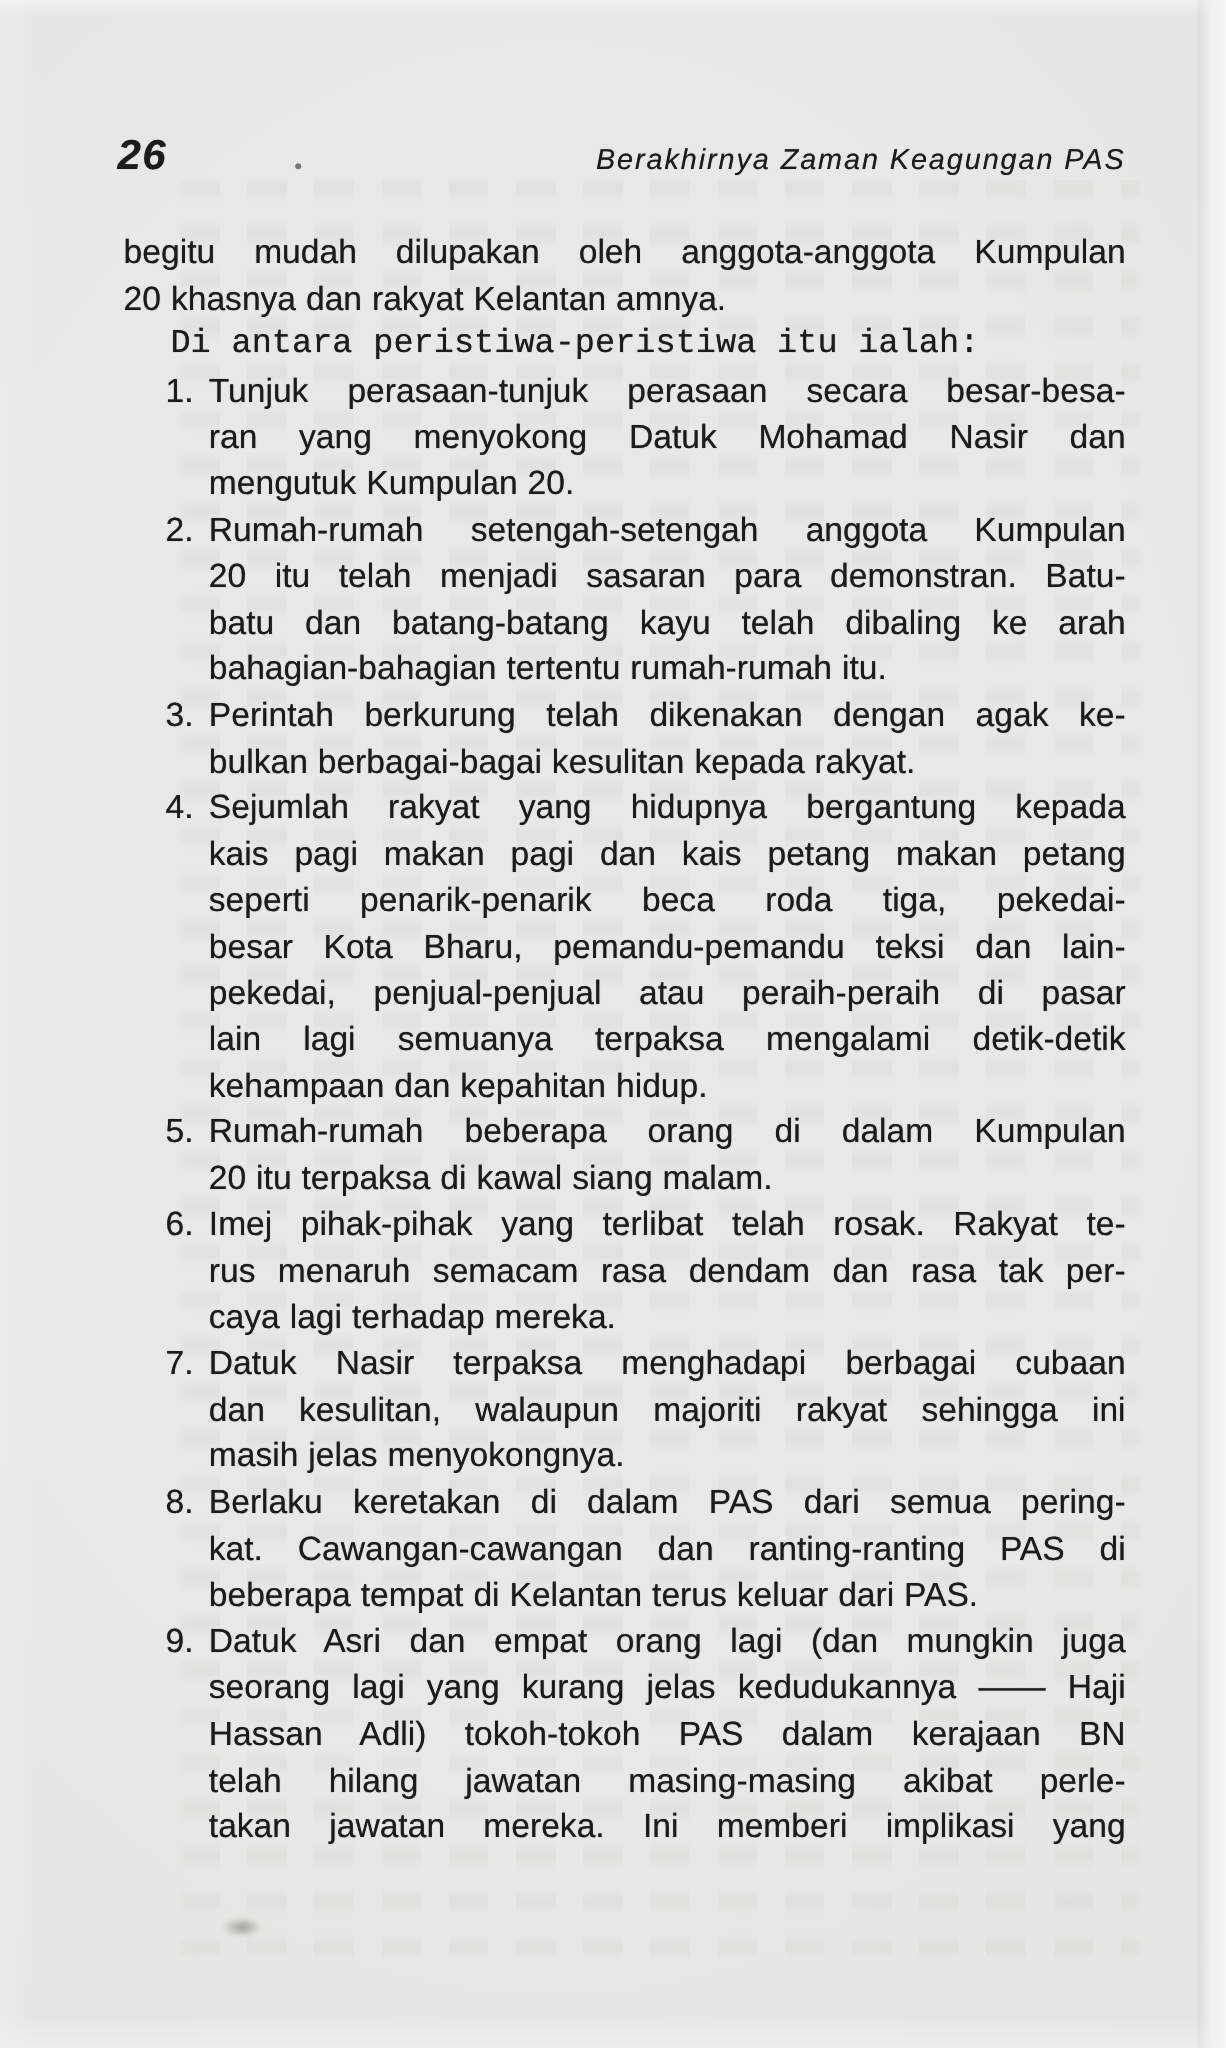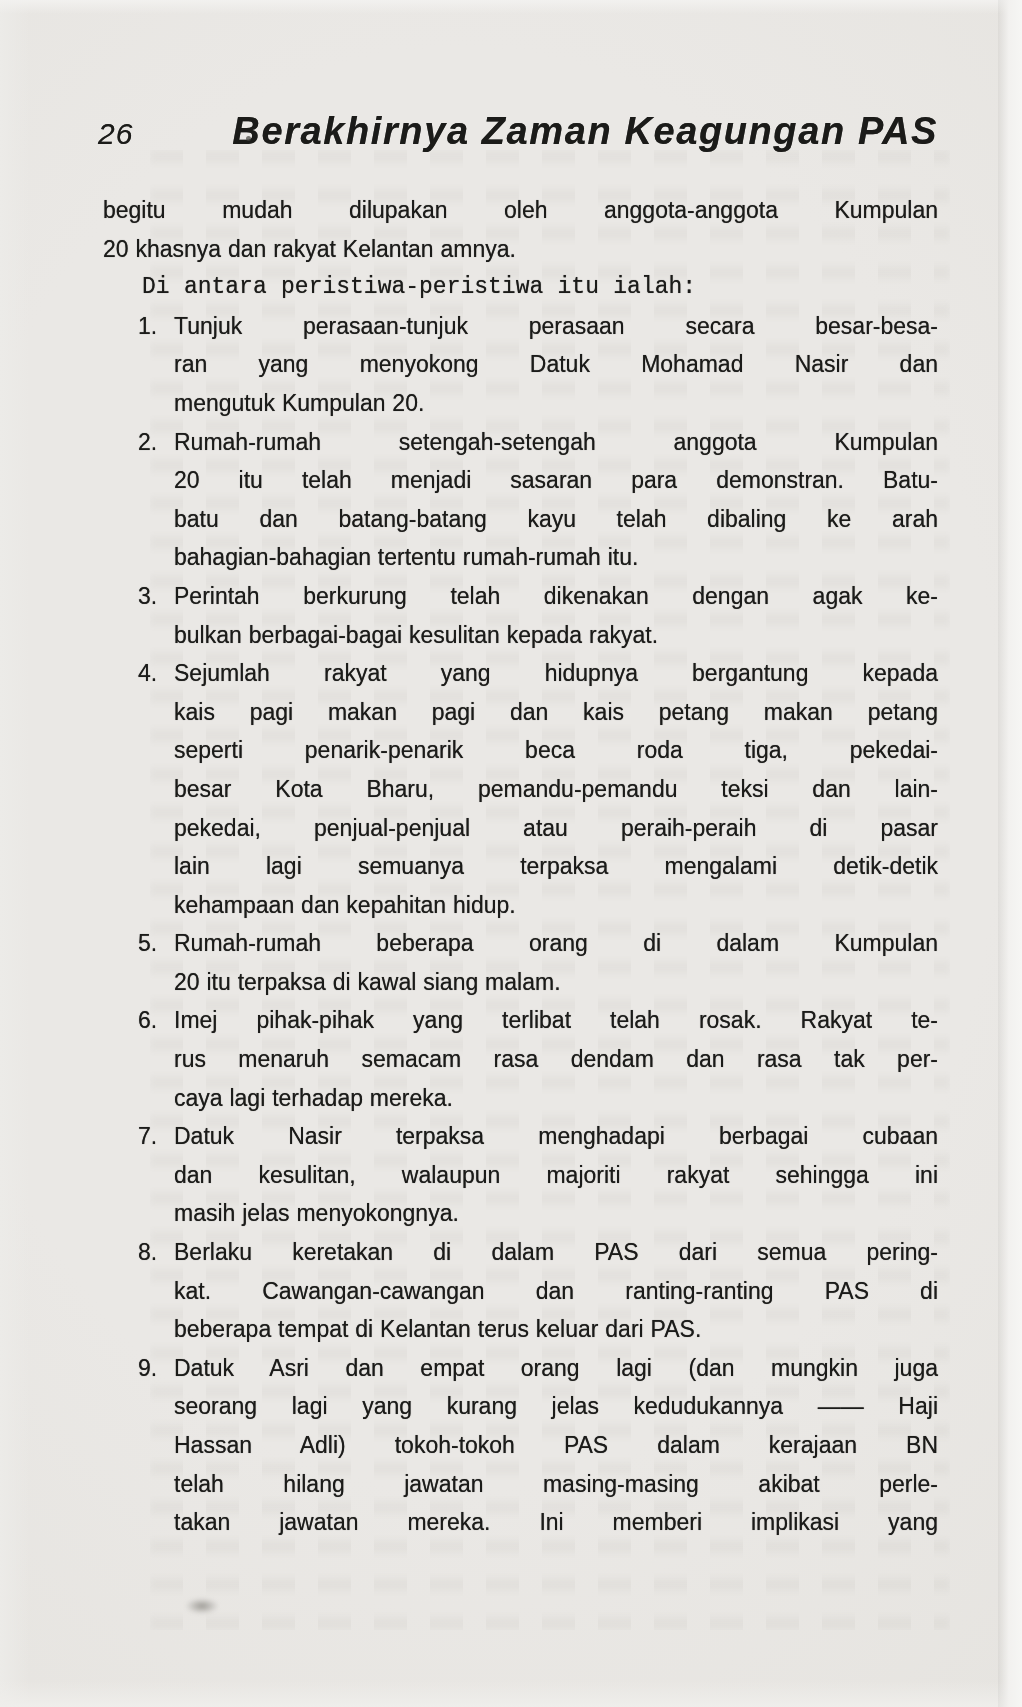--- a/index.html
+++ b/index.html
@@ -48,38 +48,38 @@
     position: absolute;
     left: 98px;
     right: 84px;
     top: 110px;
     display: flex;
     justify-content: space-between;
     align-items: baseline;
   }
   .pagenum {
     font-style: italic;
-    font-weight: 400;
-    font-size: 30px;
+    font-weight: 700;
+    font-size: 35px;
     letter-spacing: 1px;
     text-shadow: 0 0 0.6px rgba(27,27,25,0.7);
   }
   .running-title {
     font-style: italic;
-    font-weight: 700;
-    font-size: 38px;
+    font-weight: 400;
+    font-size: 24px;
     letter-spacing: 1.6px;
     text-shadow: 0 0 0.6px rgba(27,27,25,0.7);
   }
   .text-block {
     position: absolute;
     left: 103px;
     top: 191px;
     width: 835px;
-    font-size: 23px;
+    font-size: 28px;
     line-height: 38.6px;
     word-spacing: 0.5px;
     text-shadow: 0 0 0.7px rgba(27,27,25,0.75);
   }
   .line { text-align: left; }
   .line.just {
     text-align: justify;
     text-align-last: justify;
   }
   .lead-in { padding-left: 39px; font-family: Liberation Mono, monospace; }

